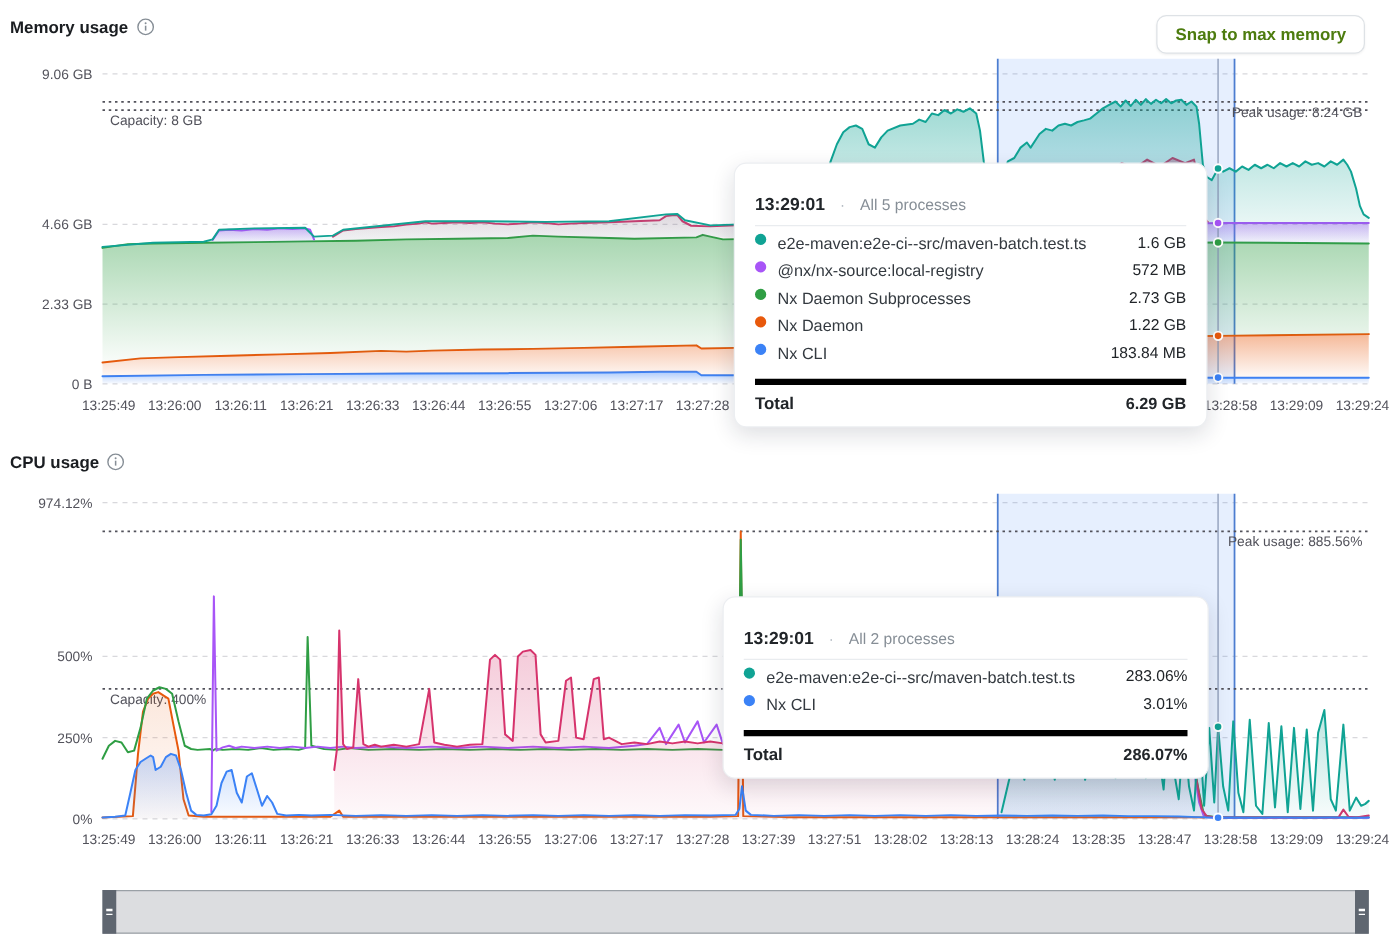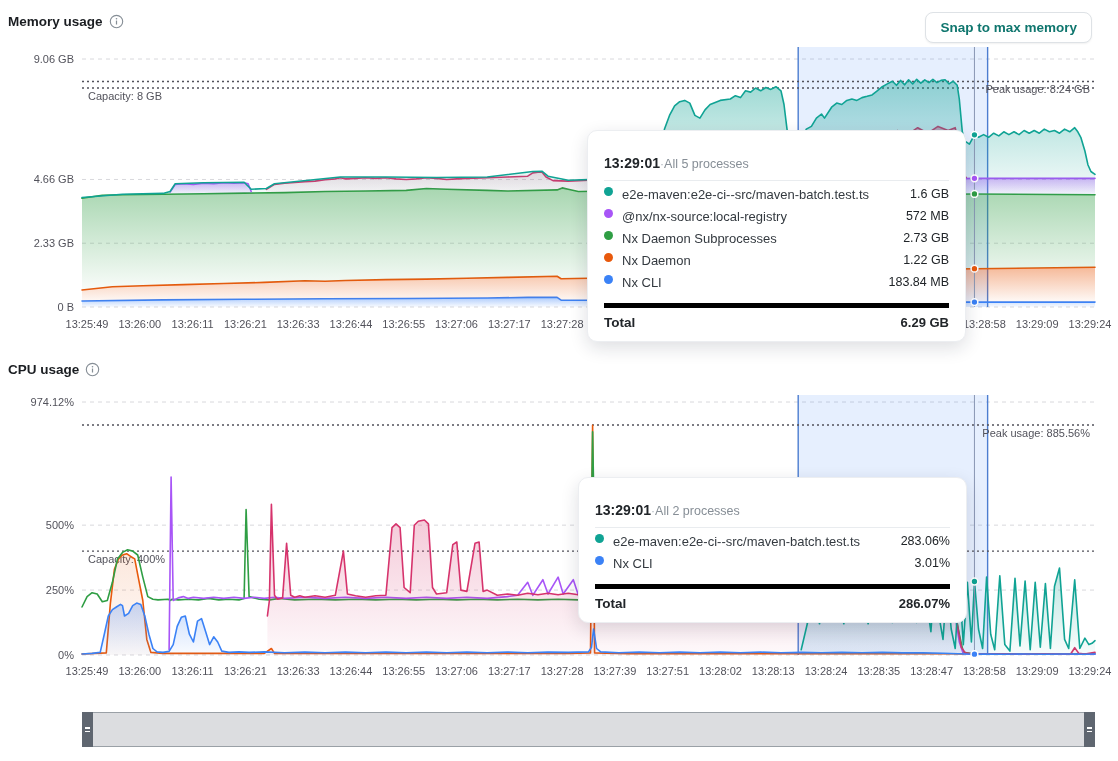--- a/index.html
+++ b/index.html
@@ -3,25 +3,25 @@
 <meta charset="utf-8">
 <style>
   html,body{margin:0;padding:0;background:#fff;}
   .page{position:relative;width:1118px;height:761px;background:#fff;overflow:hidden;
         font-family:"Liberation Sans",sans-serif;color:#212529;}
   .section-title{position:absolute;left:8px;display:flex;align-items:center;gap:6px;}
   .section-title h2{margin:0;font-size:13.5px;font-weight:700;color:#1a1d21;}
   .info-icon{display:inline-flex;width:15px;height:15px;color:#868e96;}
   .snap-btn{position:absolute;right:26px;background:#fff;border:1px solid #dee2e6;border-radius:8px;
             padding:7px 14px;font-family:"Liberation Sans",sans-serif;font-size:13.5px;font-weight:700;
-            color:#0f766e;box-shadow:0 1px 2px rgba(0,0,0,.06);cursor:pointer;}
+            color:#4d7c0f;box-shadow:0 1px 2px rgba(0,0,0,.06);cursor:pointer;}
   .chart{position:absolute;left:0;width:1118px;height:300px;}
   .tooltip{position:absolute;background:#fff;border:1px solid #eceef1;border-radius:10px;
            box-shadow:0 6px 18px rgba(20,30,50,.14);padding:10px 16px 8px 16px;z-index:5;}
-  .tt-head{display:flex;align-items:baseline;gap:0;padding:4px 0 9px 0;border-bottom:1px solid #e9ecef;}
+  .tt-head{display:flex;align-items:baseline;gap:12px;padding:4px 0 9px 0;border-bottom:1px solid #e9ecef;}
   .tt-time{font-size:14px;font-weight:700;color:#212529;}
   .tt-sep{color:#adb5bd;font-size:12px;}
   .tt-sub{font-size:12.5px;color:#868e96;margin-top:12px;}
   .tt-rows{padding:6px 0;}
   .tt-row{display:flex;gap:9px;height:22px;}
   .tt-dot{width:9px;height:9px;border-radius:50%;flex:0 0 auto;}
   .tt-name{font-size:13px;color:#343a40;flex:1 1 auto;white-space:nowrap;}
   .tt-val{font-family:Liberation Sans, sans-serif;font-size:12.5px;color:#212529;white-space:nowrap;}
   .tt-total{display:flex;align-items:flex-end;justify-content:space-between;border-top:5px solid #000000;
             padding:7px 0 3px 0;}

